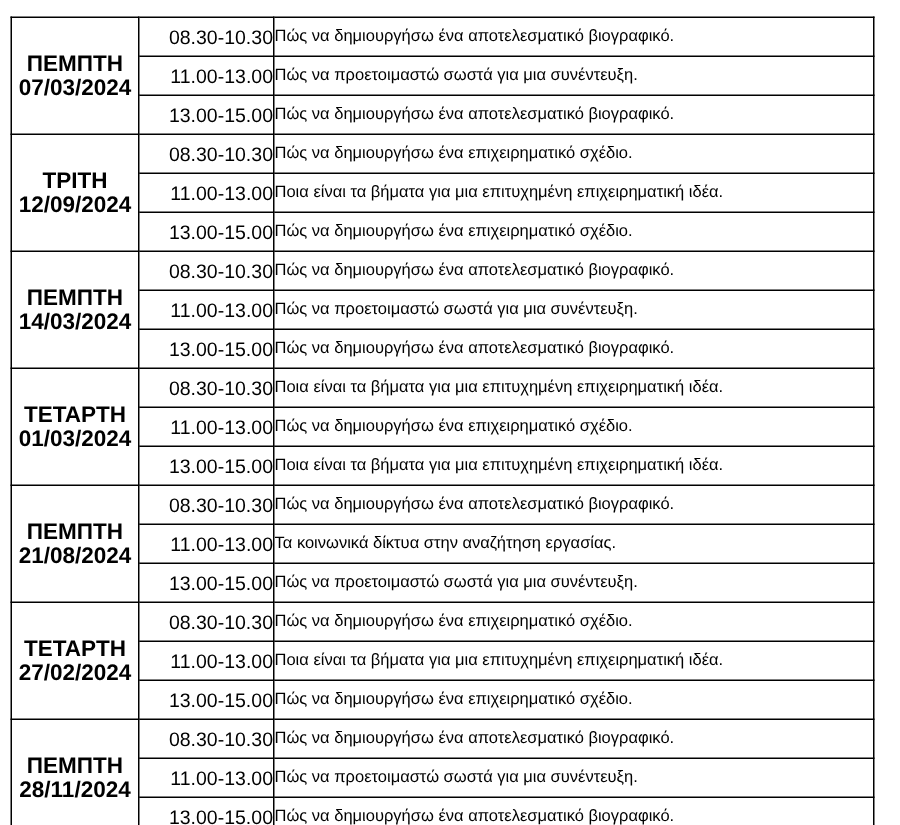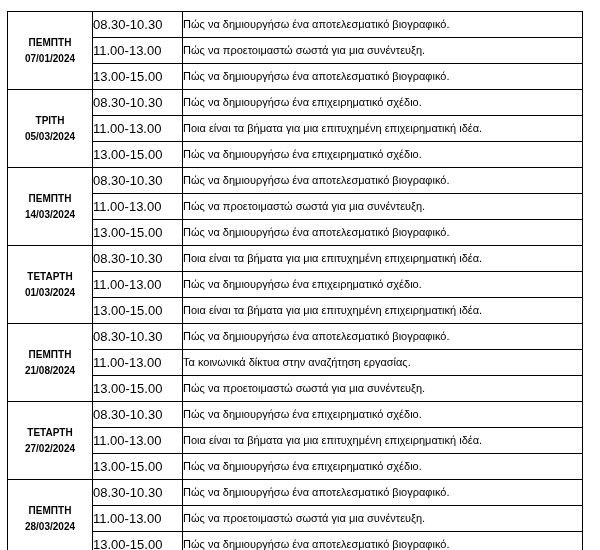--- a/index.html
+++ b/index.html
@@ -38,34 +38,34 @@
 
   
   col.col-date { width: 85px; }
   col.col-time { width: 90px; }
   col.col-desc { width: 400px; }
 
   
   td.date-cell {
     text-align: center;
     font-weight: bold;
-    font-size: 10px;
+    font-size: 15px;
     line-height: 16px;
     padding: 2px 2px;
   }
   td.date-cell .day-name,
   td.date-cell .day-date {
     display: block;
     white-space: normal;
     word-break: break-all;
   }
 
   
   td.time-cell {
-    text-align: left;
+    text-align: right;
     font-size: 13px;
     height: 25px;
     line-height: 23px;
     white-space: nowrap;
   }
 
   
   td.desc-cell {
     text-align: left;
     font-size: 11px;
@@ -84,37 +84,37 @@
   <table class="schedule">
     <colgroup>
       <col class="col-date">
       <col class="col-time">
       <col class="col-desc">
     </colgroup>
     <tbody id="schedule-body">
         <tr>
           <td class="date-cell" rowspan="3">
             <span class="day-name">ΠΕΜΠΤΗ</span>
-            <span class="day-date">07/01/2024</span>
+            <span class="day-date">07/03/2024</span>
           </td>
           <td class="time-cell">08.30-10.30</td>
           <td class="desc-cell">Πώς να δημιουργήσω ένα αποτελεσματικό βιογραφικό.</td>
         </tr>
         <tr>
           <td class="time-cell">11.00-13.00</td>
           <td class="desc-cell">Πώς να προετοιμαστώ σωστά για μια συνέντευξη.</td>
         </tr>
         <tr>
           <td class="time-cell">13.00-15.00</td>
           <td class="desc-cell">Πώς να δημιουργήσω ένα αποτελεσματικό βιογραφικό.</td>
         </tr>
         <tr>
           <td class="date-cell" rowspan="3">
             <span class="day-name">ΤΡΙΤΗ</span>
-            <span class="day-date">05/03/2024</span>
+            <span class="day-date">12/09/2024</span>
           </td>
           <td class="time-cell">08.30-10.30</td>
           <td class="desc-cell">Πώς να δημιουργήσω ένα επιχειρηματικό σχέδιο.</td>
         </tr>
         <tr>
           <td class="time-cell">11.00-13.00</td>
           <td class="desc-cell">Ποια είναι τα βήματα για μια επιτυχημένη επιχειρηματική ιδέα.</td>
         </tr>
         <tr>
           <td class="time-cell">13.00-15.00</td>
@@ -180,21 +180,21 @@
           <td class="time-cell">11.00-13.00</td>
           <td class="desc-cell">Ποια είναι τα βήματα για μια επιτυχημένη επιχειρηματική ιδέα.</td>
         </tr>
         <tr>
           <td class="time-cell">13.00-15.00</td>
           <td class="desc-cell">Πώς να δημιουργήσω ένα επιχειρηματικό σχέδιο.</td>
         </tr>
         <tr>
           <td class="date-cell" rowspan="3">
             <span class="day-name">ΠΕΜΠΤΗ</span>
-            <span class="day-date">28/03/2024</span>
+            <span class="day-date">28/11/2024</span>
           </td>
           <td class="time-cell">08.30-10.30</td>
           <td class="desc-cell">Πώς να δημιουργήσω ένα αποτελεσματικό βιογραφικό.</td>
         </tr>
         <tr>
           <td class="time-cell">11.00-13.00</td>
           <td class="desc-cell">Πώς να προετοιμαστώ σωστά για μια συνέντευξη.</td>
         </tr>
         <tr>
           <td class="time-cell">13.00-15.00</td>

